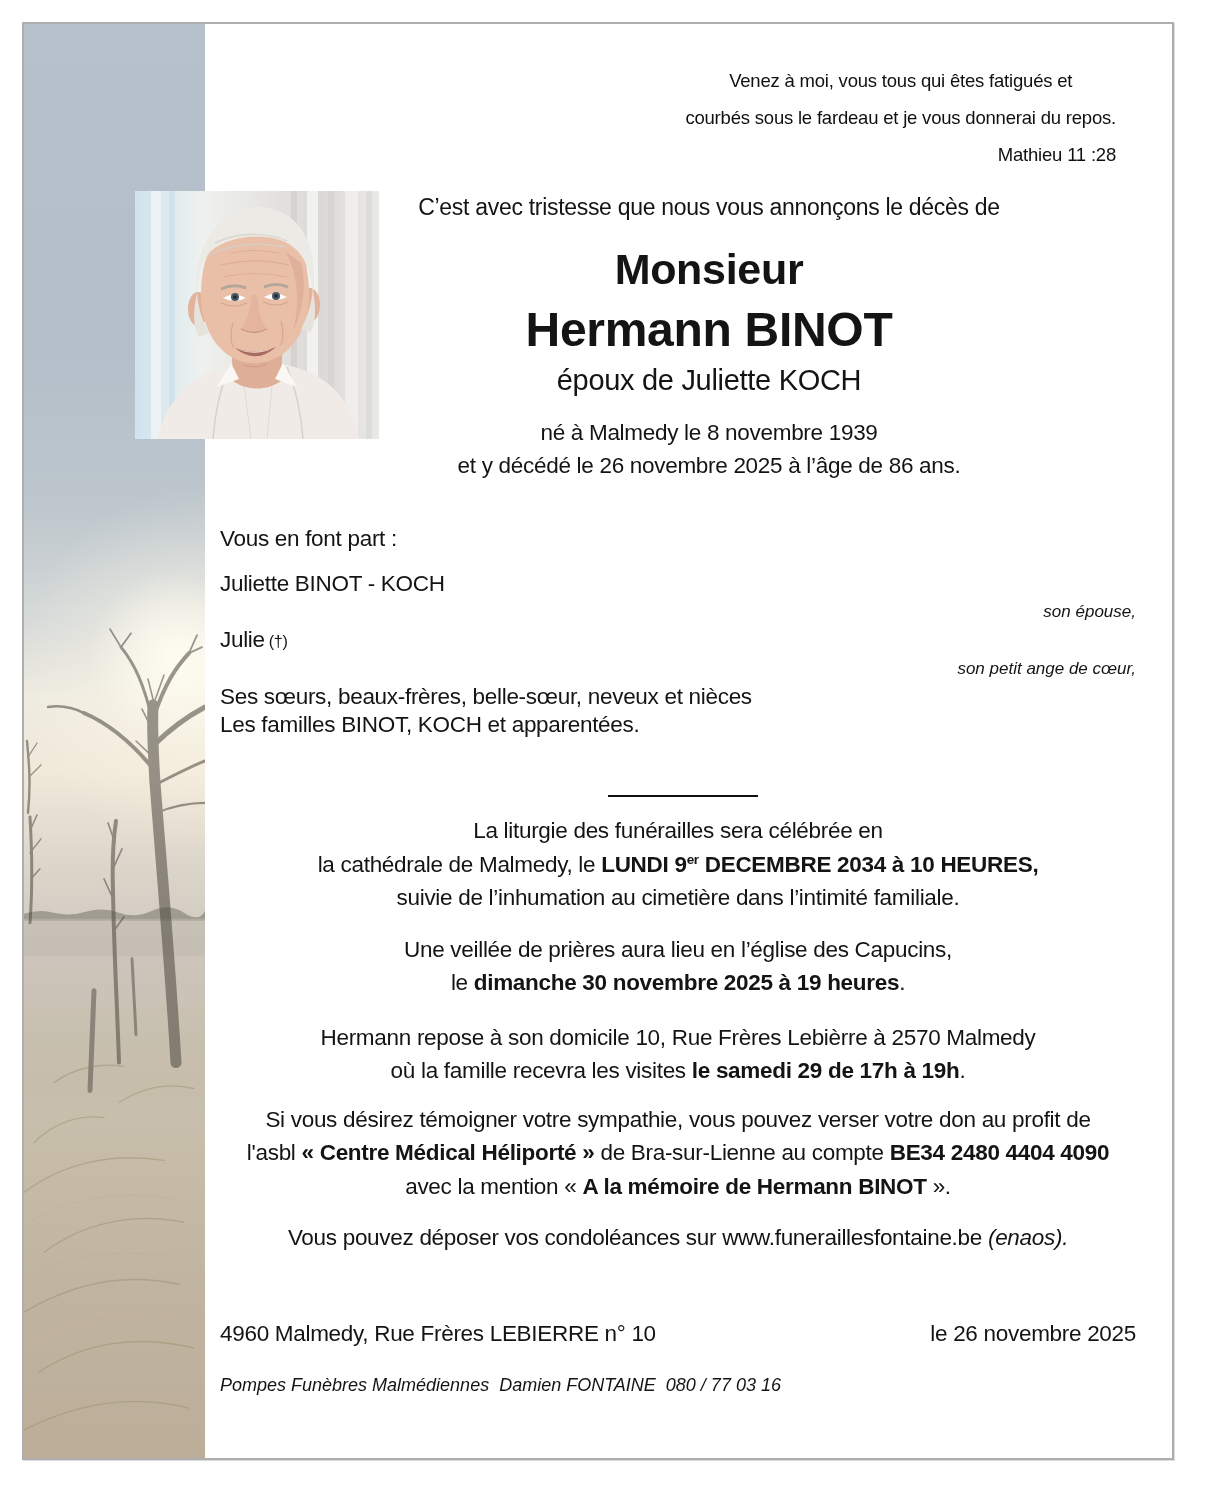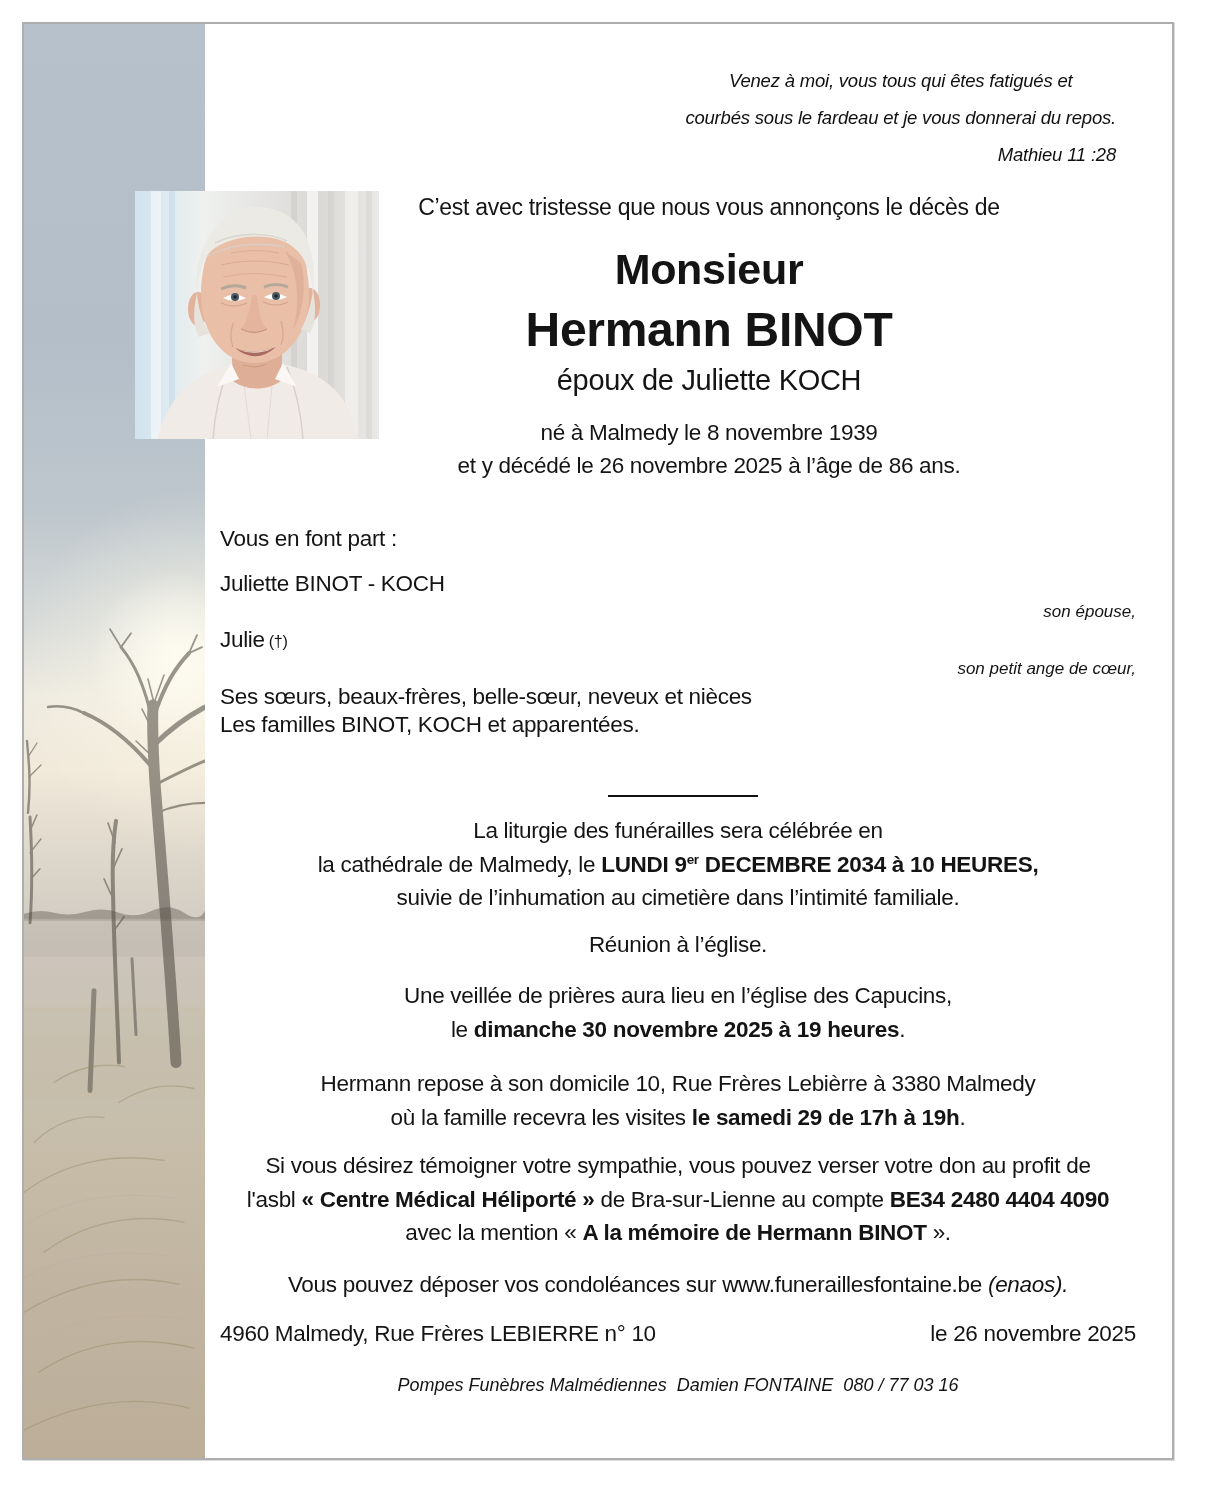--- a/index.html
+++ b/index.html
@@ -11,21 +11,21 @@
     background-image:
       radial-gradient(circle 120px at 152px 633px, rgba(255,253,242,.95), rgba(255,253,242,0) 72%),
       radial-gradient(circle 260px at 175px 645px, rgba(255,250,233,.65), rgba(255,250,233,0) 70%),
       linear-gradient(180deg,#b7c1cc 0%,#b3bec9 22%,#bec7cd 34%,#d8dbd9 42%,#eeebe0 47%,#f1e9da 52%,
         #ded7cb 58%,#cfc9c0 64%,#c9c2b3 71%,#c6bca8 79%,#c0b4a0 89%,#bcae99 100%);}
   .sidebar svg{position:absolute;left:0;top:0;width:100%;height:100%;}
   
   .photo{position:absolute;left:111px;top:167px;width:244px;height:248px;z-index:3;}
   .photo svg{width:100%;height:100%;display:block;}
   
-  .quote{position:absolute;top:38px;right:56px;text-align:center;font-style:italic;
+  .quote{position:absolute;top:38px;right:56px;text-align:center;
          font-size:18.5px;line-height:37px;letter-spacing:-0.2px;color:#101010;z-index:2;}
   .quote .cite{text-align:right;}
   .header-block{position:absolute;left:340px;top:168px;width:690px;text-align:center;letter-spacing:-0.3px;z-index:2;white-space:nowrap;}
   .intro{font-size:23px;line-height:30px;}
   .title{font-size:43px;line-height:50px;margin-top:22px;font-weight:bold;}
   .name{font-size:48px;line-height:56px;margin-top:8px;font-weight:bold;}
   .spouse{font-size:29px;line-height:40px;margin-top:2px;}
   .vitals{font-size:22.5px;line-height:33px;margin-top:16px;}
   .family-block{position:absolute;left:196px;top:476px;width:916px;font-size:22.5px;letter-spacing:-0.3px;z-index:2;margin-top:25px;}
   .family-heading{line-height:28px;margin-bottom:17px;}
@@ -34,21 +34,21 @@
   .suffix{font-size:0.72em;margin-left:4px;}
   .divider{position:absolute;left:584px;top:771px;width:150px;border-top:2px solid #111;z-index:2;}
   .ceremony{position:absolute;left:196px;top:790px;width:916px;text-align:center;
             font-size:22.5px;line-height:33.5px;letter-spacing:-0.3px;z-index:2;}
   .ceremony .line{white-space:nowrap;}
   .mt13{margin-top:13px;} .mt15{margin-top:15px;} .mt18{margin-top:18px;} .mt21{margin-top:21px;}
   .b{font-weight:bold;} .i{font-style:italic;}
   .sup{vertical-align:super;font-size:0.6em;line-height:0;}
   .address-row{position:absolute;left:196px;top:1296px;width:916px;display:flex;justify-content:space-between;
                font-size:22.5px;line-height:28px;letter-spacing:-0.3px;z-index:2;white-space:nowrap;}
-  .footer{position:absolute;left:196px;top:1348px;width:916px;text-align:center;font-style:italic;
+  .footer{position:absolute;left:196px;top:1348px;width:916px;text-align:left;font-style:italic;
           font-size:18px;line-height:26px;white-space:pre;z-index:2;}
 </style>
 </head>
 <body>
 
 <div class="page">
 
   <div class="sidebar">
     <svg viewBox="0 0 181 1436" preserveAspectRatio="none">
 
@@ -205,27 +205,26 @@
   </div>
 
   <div class="divider"></div>
 
   <div class="ceremony">
     <div>
       <div class="line">La liturgie des funérailles sera célébrée en</div>
       <div class="line"><span>la cathédrale de Malmedy, le </span><span class="b">LUNDI 9</span><span class="b sup">er</span><span class="b"> DECEMBRE 2034 à 10 HEURES,</span></div>
       <div class="line">suivie de l’inhumation au cimetière dans l’intimité familiale.</div>
     </div>
-    <div class="mt13 line">Réunion à l’église.</div>
     <div class="mt18">
       <div class="line">Une veillée de prières aura lieu en l’église des Capucins,</div>
       <div class="line"><span>le </span><span class="b">dimanche 30 novembre 2025 à 19 heures</span><span>.</span></div>
     </div>
     <div class="mt21">
-      <div class="line">Hermann repose à son domicile 10, Rue Frères Lebièrre à 3380 Malmedy</div>
+      <div class="line">Hermann repose à son domicile 10, Rue Frères Lebièrre à 2570 Malmedy</div>
       <div class="line"><span>où la famille recevra les visites </span><span class="b">le samedi 29 de 17h à 19h</span><span>.</span></div>
     </div>
     <div class="mt15">
       <div class="line">Si vous désirez témoigner votre sympathie, vous pouvez verser votre don au profit de</div>
       <div class="line"><span>l'asbl </span><span class="b">« Centre Médical Héliporté »</span><span> de Bra-sur-Lienne au compte </span><span class="b">BE34 2480 4404 4090</span></div>
       <div class="line"><span>avec la mention « </span><span class="b">A la mémoire de Hermann BINOT</span><span> ».</span></div>
     </div>
     <div class="mt18 line"><span>Vous pouvez déposer vos condoléances sur www.funeraillesfontaine.be </span><span class="i">(enaos).</span></div>
   </div>
 

